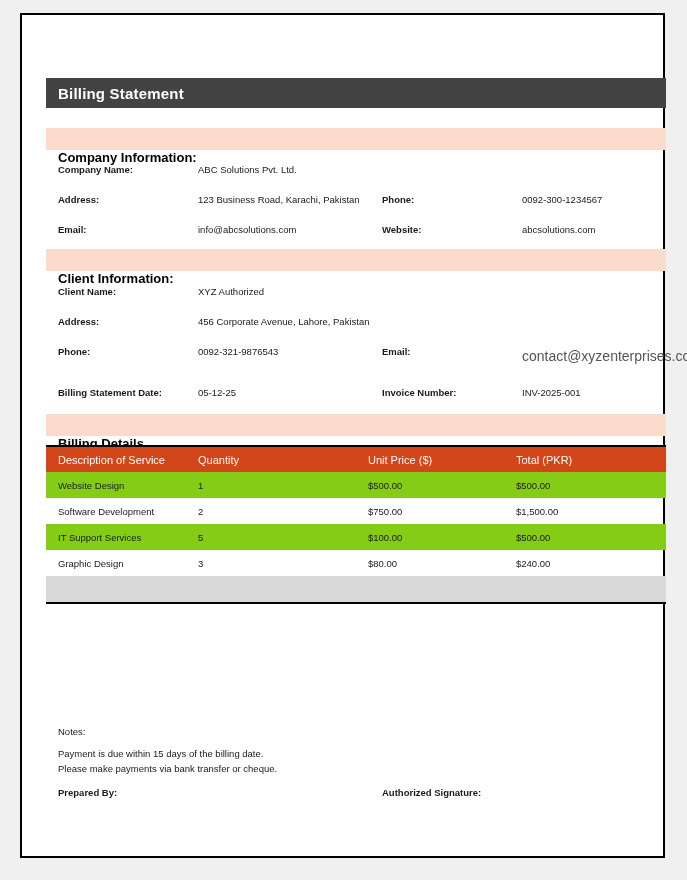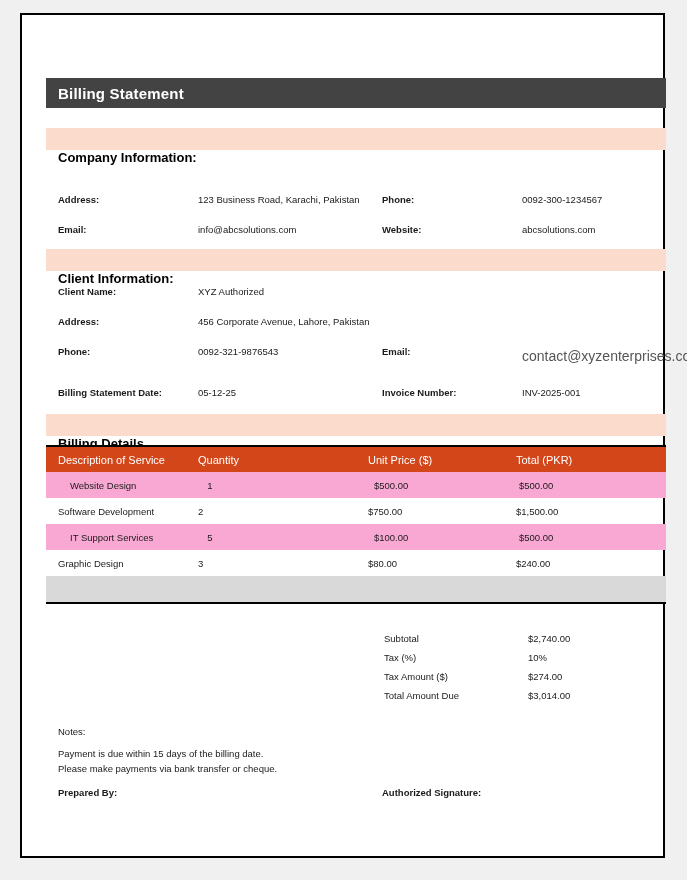--- a/index.html
+++ b/index.html
@@ -107,22 +107,21 @@
   .bt-head {
     background: #d2461a;
     height: 25px;
   }
   .bt-head .bt-cell {
     color: #ffffff;
     font-weight: normal;
     font-size: 11px;
   }
   .bt-alt {
-    background: #f9a8d4;
-    padding-left: 12px;
+    background: #84cc16;
   }
   .bt-blank {
     background: #d9d9d9;
     height: 26px;
   }
   .bt-cell {
     font-size: 9.5px;
     color: #1a1a1a;
     box-sizing: border-box;
     overflow: hidden;
@@ -196,20 +195,24 @@
 <div class="page">
 
   <div class="title-bar">
     <span class="title-bar-text">Billing Statement</span>
   </div>
 
   <div class="section-bar" style="top:113px;">
     <span class="section-bar-text">Company Information:</span>
   </div>
 
+  <div class="field-row" style="top:149px;">
+    <span class="fr-label lbl-a">Company Name:</span>
+    <span class="fr-value val-a">ABC Solutions Pvt. Ltd.</span>
+  </div>
   <div class="field-row" style="top:179px;">
     <span class="fr-label lbl-a">Address:</span>
     <span class="fr-value val-a">123 Business Road, Karachi, Pakistan</span>
     <span class="fr-label lbl-b">Phone:</span>
     <span class="fr-value val-b">0092-300-1234567</span>
   </div>
   <div class="field-row" style="top:209px;">
     <span class="fr-label lbl-a">Email:</span>
     <span class="fr-value val-a">info@abcsolutions.com</span>
     <span class="fr-label lbl-b">Website:</span>
@@ -282,38 +285,20 @@
     </div>
 
     <div class="bt-row bt-blank">
       <div class="bt-cell c-desc"></div>
       <div class="bt-cell c-qty"></div>
       <div class="bt-cell c-unit"></div>
       <div class="bt-cell c-tot"></div>
     </div>
   </div>
 
-  <div class="totals">
-    <div class="tot-row">
-      <span class="tot-label">Subtotal</span>
-      <span class="tot-value">$2,740.00</span>
-    </div>
-    <div class="tot-row">
-      <span class="tot-label">Tax (%)</span>
-      <span class="tot-value">10%</span>
-    </div>
-    <div class="tot-row">
-      <span class="tot-label">Tax Amount ($)</span>
-      <span class="tot-value">$274.00</span>
-    </div>
-    <div class="tot-row">
-      <span class="tot-label">Total Amount Due</span>
-      <span class="tot-value">$3,014.00</span>
-    </div>
-  </div>
 
   <div class="notes-title">Notes:</div>
   <div class="notes-body">
     <div>Payment is due within 15 days of the billing date.</div>
     <div>Please make payments via bank transfer or cheque.</div>
   </div>
 
   <div class="sig-row">
     <span class="sig-left">Prepared By:</span>
     <span class="sig-right">Authorized Signature:</span>

